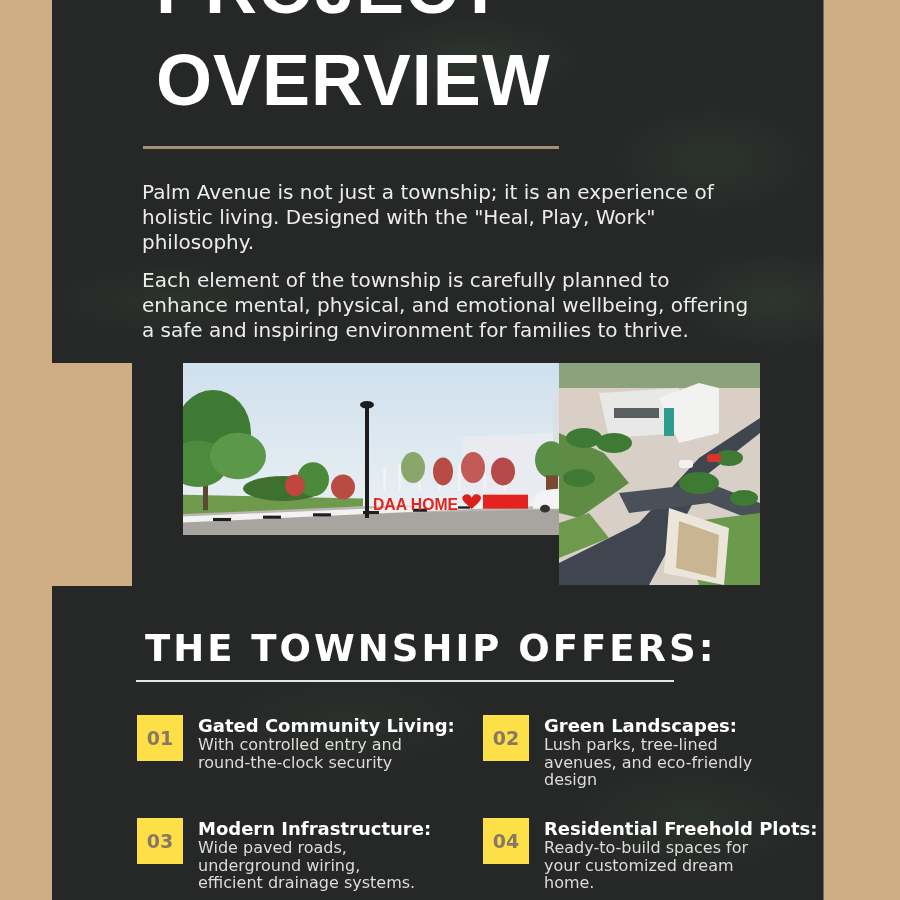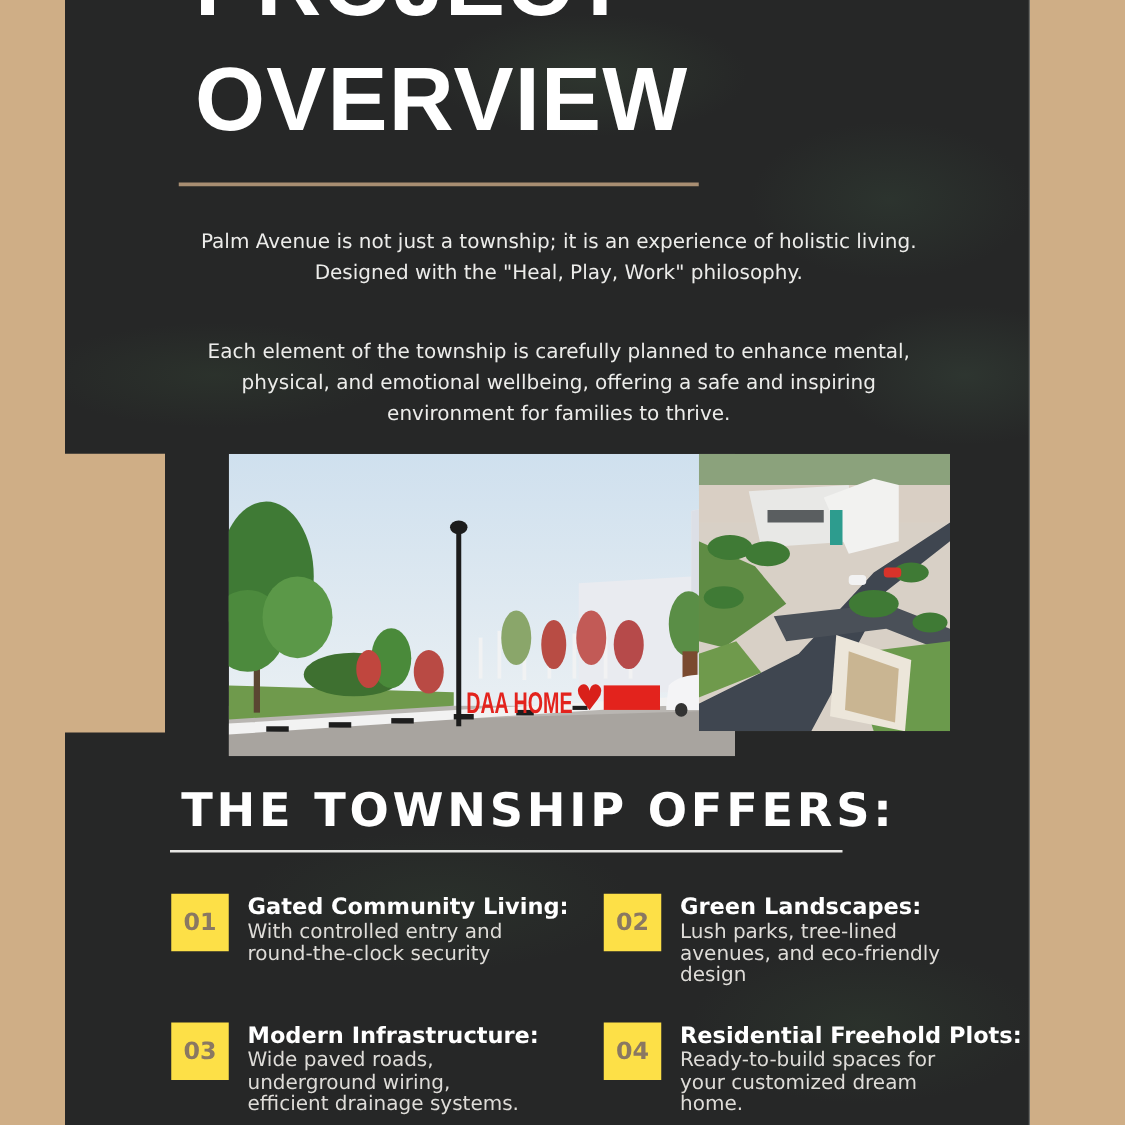--- a/index.html
+++ b/index.html
@@ -30,28 +30,27 @@
       font-size: 72px; letter-spacing: 1px; line-height: 1; margin: 2px;
     }
     .title.l1 { top: -50px; }
     .title.l2 { top: 42px; }
     .divider-brown {
       position: absolute; left: 143px; top: 146px; width: 416px; height: 3px;
       background: #a88e72;
     }
     .para {
       position: absolute; left: 142px; width: 610px; color: #ececea;
-      font-family: "DejaVu Sans", sans-serif; font-size: 16px; line-height: 25px;
+      font-family: "DejaVu Sans", sans-serif; font-size: 20px; line-height: 25px;
       margin: 0;
-      text-align: center;
     }
     .para.p1 { top: 180px; }
     .para.p2 { top: 268px; }
     .photo { position: absolute; overflow: hidden; }
-    .photo.one { left: 143px; top: 363px; width: 405px; height: 242px; padding-left: 40px; }
+    .photo.one { left: 143px; top: 363px; width: 405px; height: 172px; padding-left: 40px; }
     .photo.two { left: 559px; top: 363px; width: 201px; height: 222px; }
     .photo svg { display: block; width: 100%; height: 100%; }
     .offers-title {
       position: absolute; left: 133px; top: 618px; color: #ffffff; margin: 12px;
       font-family: "DejaVu Sans", sans-serif; font-weight: 700;
       font-size: 37px; letter-spacing: 3px; line-height: 1;
     }
     .divider-white {
       position: absolute; left: 136px; top: 680px; width: 538px; height: 2px;
       background: #e6e6e4;

